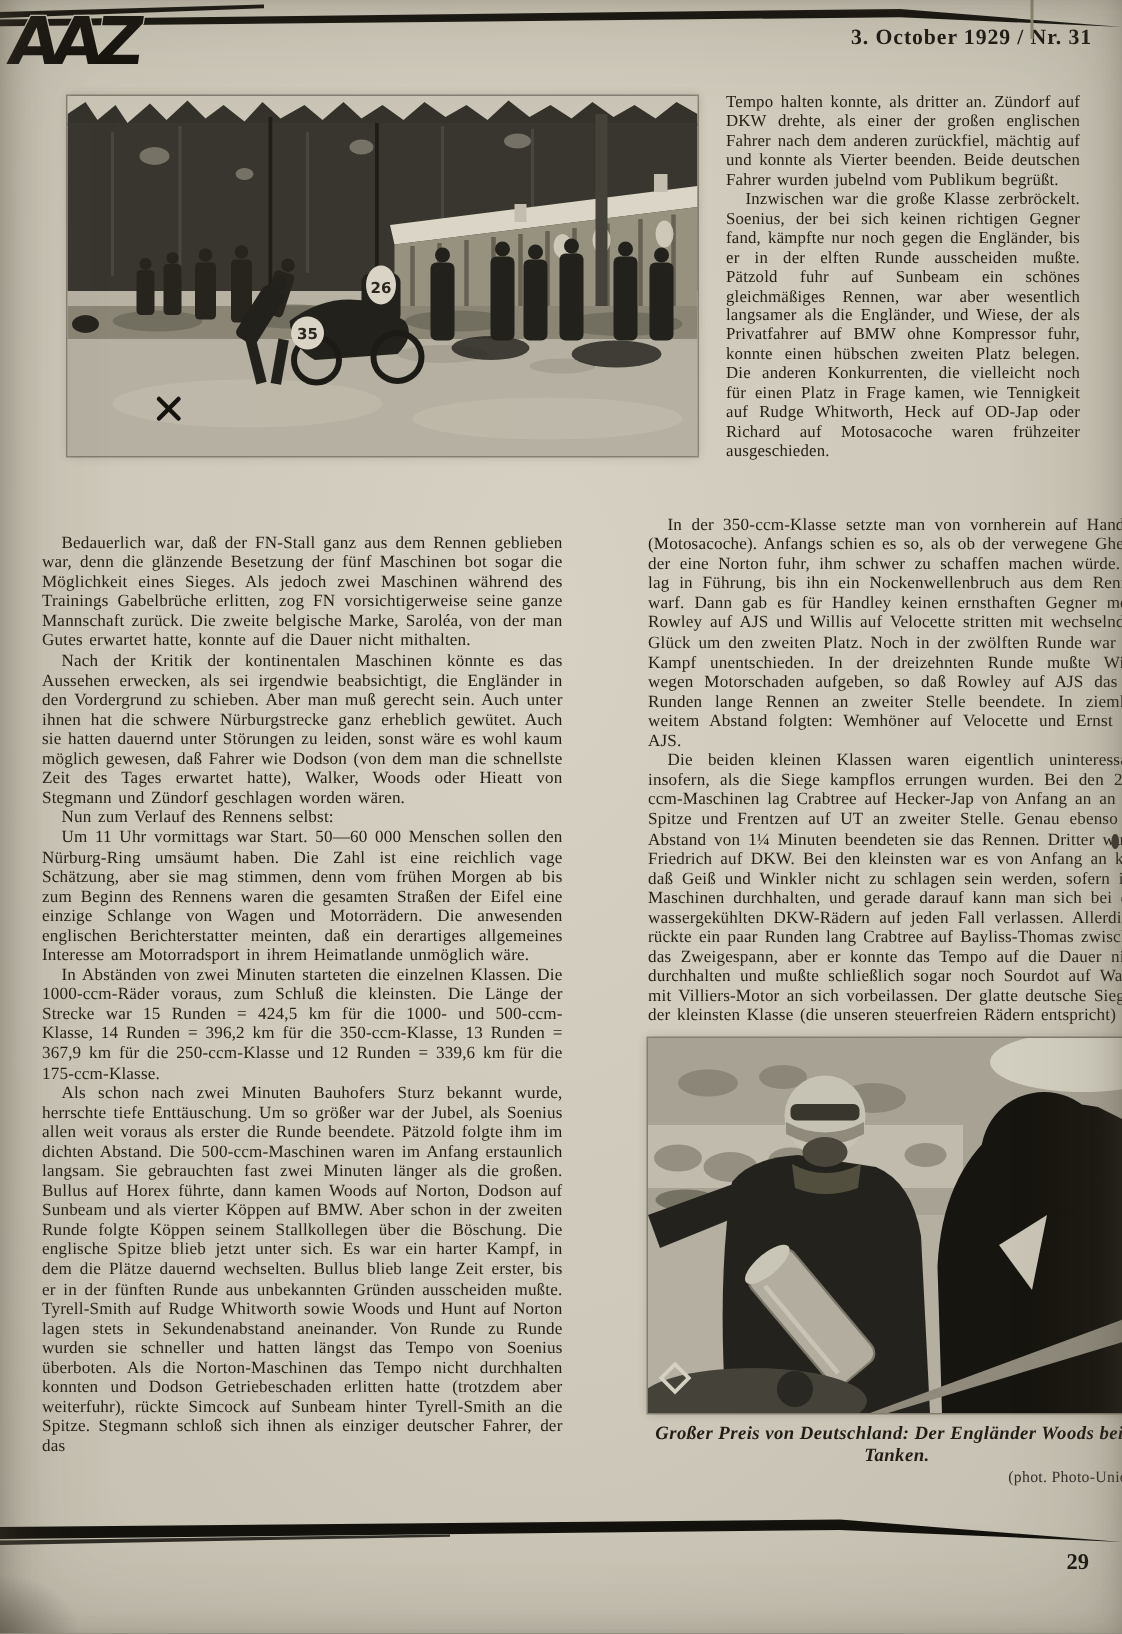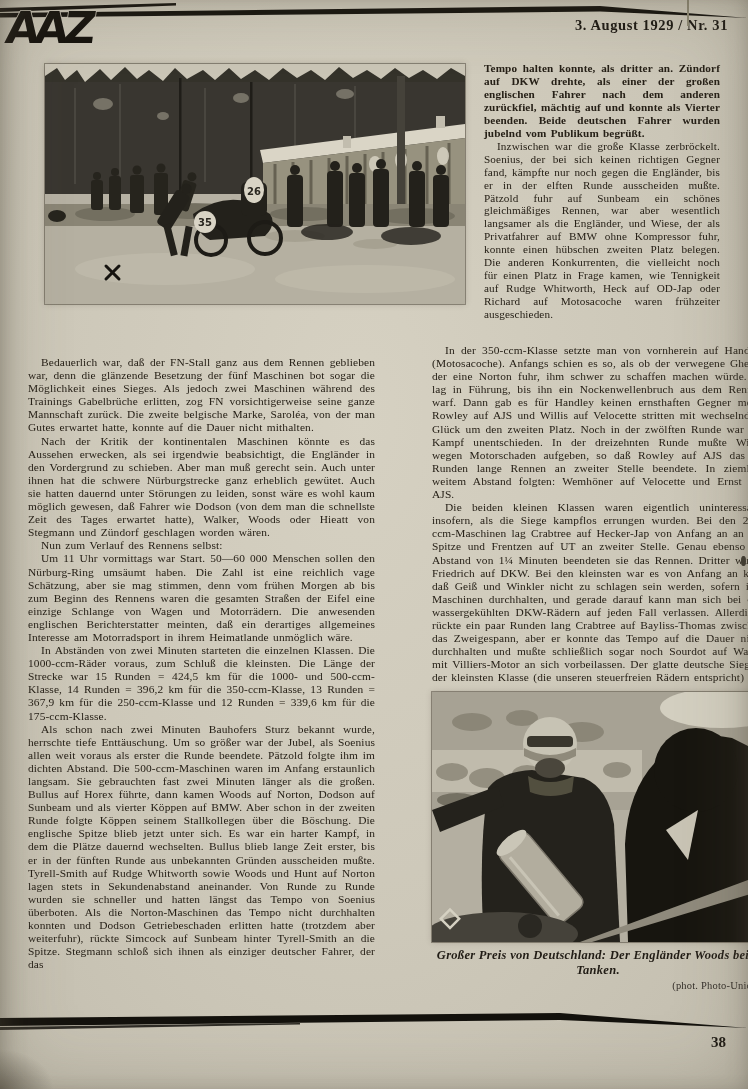--- a/index.html
+++ b/index.html
@@ -38,21 +38,21 @@
   .bottom-photo-block { margin-top:8px; width:332px; }
   .bottom-captions { margin-top:6px; text-align:center; }
   .bottom-captions .photo-credit { display:block; margin-top:2px; text-align:right;font-family:Liberation Serif, serif; }
   
   .col p {
     margin:0; text-align:justify; text-indent:13px;
     font-size:11.4px; line-height:13.1px;
     word-spacing:1.4px; letter-spacing:.12px;
     color:#262017;
   }
-  .col p.cont { text-indent:0;font-weight:bold; }
+  .col p.cont { text-indent:0; }
   .narrow-col { position:absolute; left:484px; top:62px; width:236px; }
   .narrow-col p { font-size:11.2px; line-height:12.95px; word-spacing:1.2px; }
   .left-col  { position:absolute; left:28px;  top:356px; width:347px; }
   .right-col { position:absolute; left:388px; top:344px; width:332px;margin-left:44px; }
   
   .footer-rule { position:absolute; left:0; top:1012px; }
   .page-number {
     position:absolute; right:22px; top:1034px;
     font-weight:bold; font-size:15px; color:#1d1913;
   }
@@ -67,21 +67,21 @@
 
 <div class="page">
 
   <svg class="masthead-rule" width="748" height="26" viewBox="0 0 748 26">
     <polygon points="0,8 176,3 176,5.5 0,12" fill="#16130e"></polygon>
     <polygon points="0,13 600,6 748,18 600,11.5 0,17.5" fill="#16130e"></polygon>
   </svg>
   <svg class="masthead-logo" width="130" height="54" viewBox="0 0 130 54">
     <text x="10" y="43" transform="skewX(-8)" font-family="DejaVu Sans, sans-serif" font-weight="bold" font-size="44" letter-spacing="-5" fill="#15120d" stroke="#cbc6b8" stroke-width="1.6" paint-order="stroke">AAZ</text>
   </svg>
-  <div class="issue-date">3. August 1929 / Nr. 31</div>
+  <div class="issue-date">3. October 1929 / Nr. 31</div>
   <div class="crease-line"></div>
 
   <div class="top-photo-block">
     <svg class="photo" width="420" height="240" viewBox="0 0 420 240">
       <rect x="0" y="0" width="420" height="240" fill="#b6b1a3"></rect>
 
       <rect x="0" y="0" width="420" height="22" fill="#cac5b6"></rect>
 
       <polygon fill="#34322a" points="0,20 0,12 12,4 20,16 32,6 40,18 55,5 66,16 80,3 92,15 104,6 118,17 130,4 142,15 158,6 170,16 184,4 196,15 210,6 224,16 238,4 252,14 266,6 280,16 294,3 308,14 322,6 336,15 350,4 364,14 378,6 392,15 406,4 420,12 420,20"></polygon>
       <rect x="0" y="18" width="420" height="112" fill="#393630"></rect>
@@ -289,18 +289,18 @@
         <div class="caption-main">Großer Preis von Deutschland: Der Engländer Woods beim Tanken.</div>
         <span class="photo-credit">(phot. Photo-Union.)</span>
       </div>
     </div>
   </div>
 
   <svg class="footer-rule" width="748" height="24" viewBox="0 0 748 24">
     <polygon points="0,6 560,1 748,16 560,8 0,14" fill="#14120d"></polygon>
     <polygon points="0,15 300,11 300,12.5 0,18" fill="#14120d" opacity="0.85"></polygon>
   </svg>
-  <div class="page-number">38</div>
+  <div class="page-number">29</div>
 
   <div class="edge-speck"></div>
   <div class="corner-shadow"></div>
 
 </div>
 
 </body></html>

